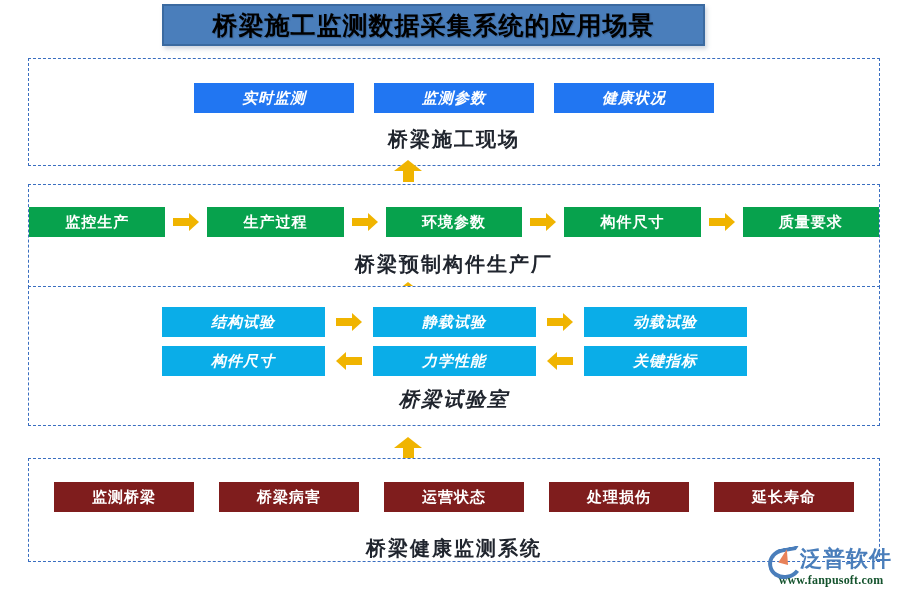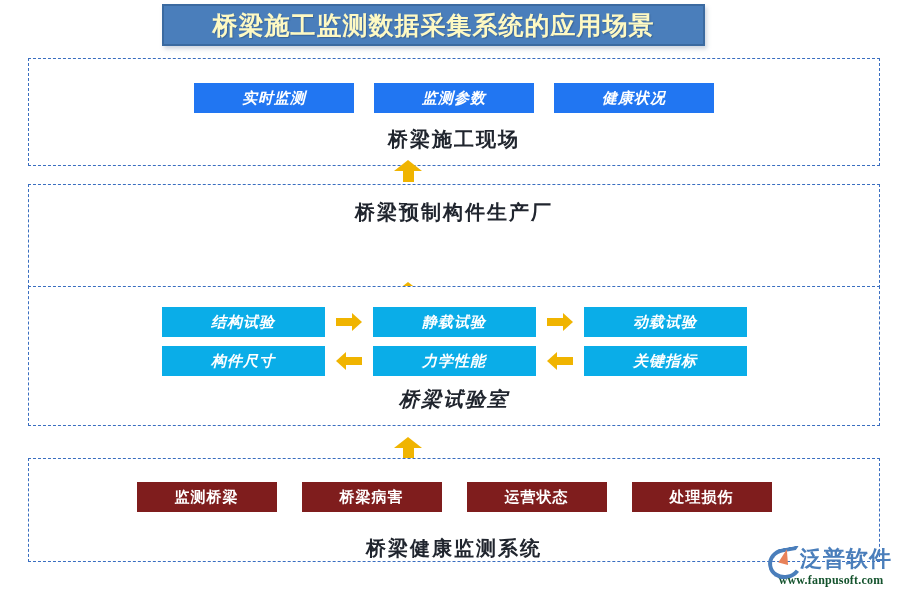--- a/index.html
+++ b/index.html
@@ -24,21 +24,21 @@
     height: 42px;
     background: #4a7ebb;
     border: 2px solid #3b6aa0;
     box-sizing: border-box;
     display: flex;
     align-items: center;
     justify-content: center;
     box-shadow: 2px 3px 4px rgba(120,140,170,0.35);
   }
   .title-banner .title-text {
-    color: #fef9c3;
+    color: #000000;
     font-size: 25px;
     font-weight: bold;
     letter-spacing: 1px;
     font-family: "DejaVu Sans", "Liberation Sans", sans-serif;
     text-shadow: 1px 1px 1px rgba(40,70,110,0.45);
     white-space: nowrap;
   }
 
   
   .panel {
@@ -242,20 +242,43 @@
   </div>
   <div class="section-label p1-label">桥梁施工现场</div>
 </div>
 
 <div class="arrow-up arrow-up-1">
   <div class="v-head"></div>
   <div class="v-shaft"></div>
 </div>
 
 <div class="panel panel-2">
+  <div class="row p2-row">
+    <div class="chip chip-green">监控生产</div>
+    <div class="arrow-h arrow-right">
+        <div class="shaft"></div>
+        <div class="head"></div>
+      </div>
+    <div class="chip chip-green">生产过程</div>
+    <div class="arrow-h arrow-right">
+        <div class="shaft"></div>
+        <div class="head"></div>
+      </div>
+    <div class="chip chip-green">环境参数</div>
+    <div class="arrow-h arrow-right">
+        <div class="shaft"></div>
+        <div class="head"></div>
+      </div>
+    <div class="chip chip-green">构件尺寸</div>
+    <div class="arrow-h arrow-right">
+        <div class="shaft"></div>
+        <div class="head"></div>
+      </div>
+    <div class="chip chip-green">质量要求</div>
+  </div>
   <div class="section-label p2-label">桥梁预制构件生产厂</div>
 </div>
 
 <div class="arrow-up arrow-up-2">
   <div class="v-head"></div>
   <div class="v-shaft"></div>
 </div>
 
 <div class="panel panel-3">
   <div class="row p3-row">
@@ -291,20 +314,21 @@
   <div class="v-head"></div>
   <div class="v-shaft"></div>
 </div>
 
 <div class="panel panel-4">
   <div class="row p4-row">
     <div class="chip chip-olive">监测桥梁</div>
     <div class="chip chip-olive">桥梁病害</div>
     <div class="chip chip-olive">运营状态</div>
     <div class="chip chip-olive">处理损伤</div>
+    <div class="chip chip-olive">延长寿命</div>
   </div>
   <div class="section-label p4-label">桥梁健康监测系统</div>
 </div>
 
 <div class="watermark">
   <div class="wm-top">
     <div class="wm-mark">
       <div class="swoop"></div>
       <div class="flame"></div>
     </div>

